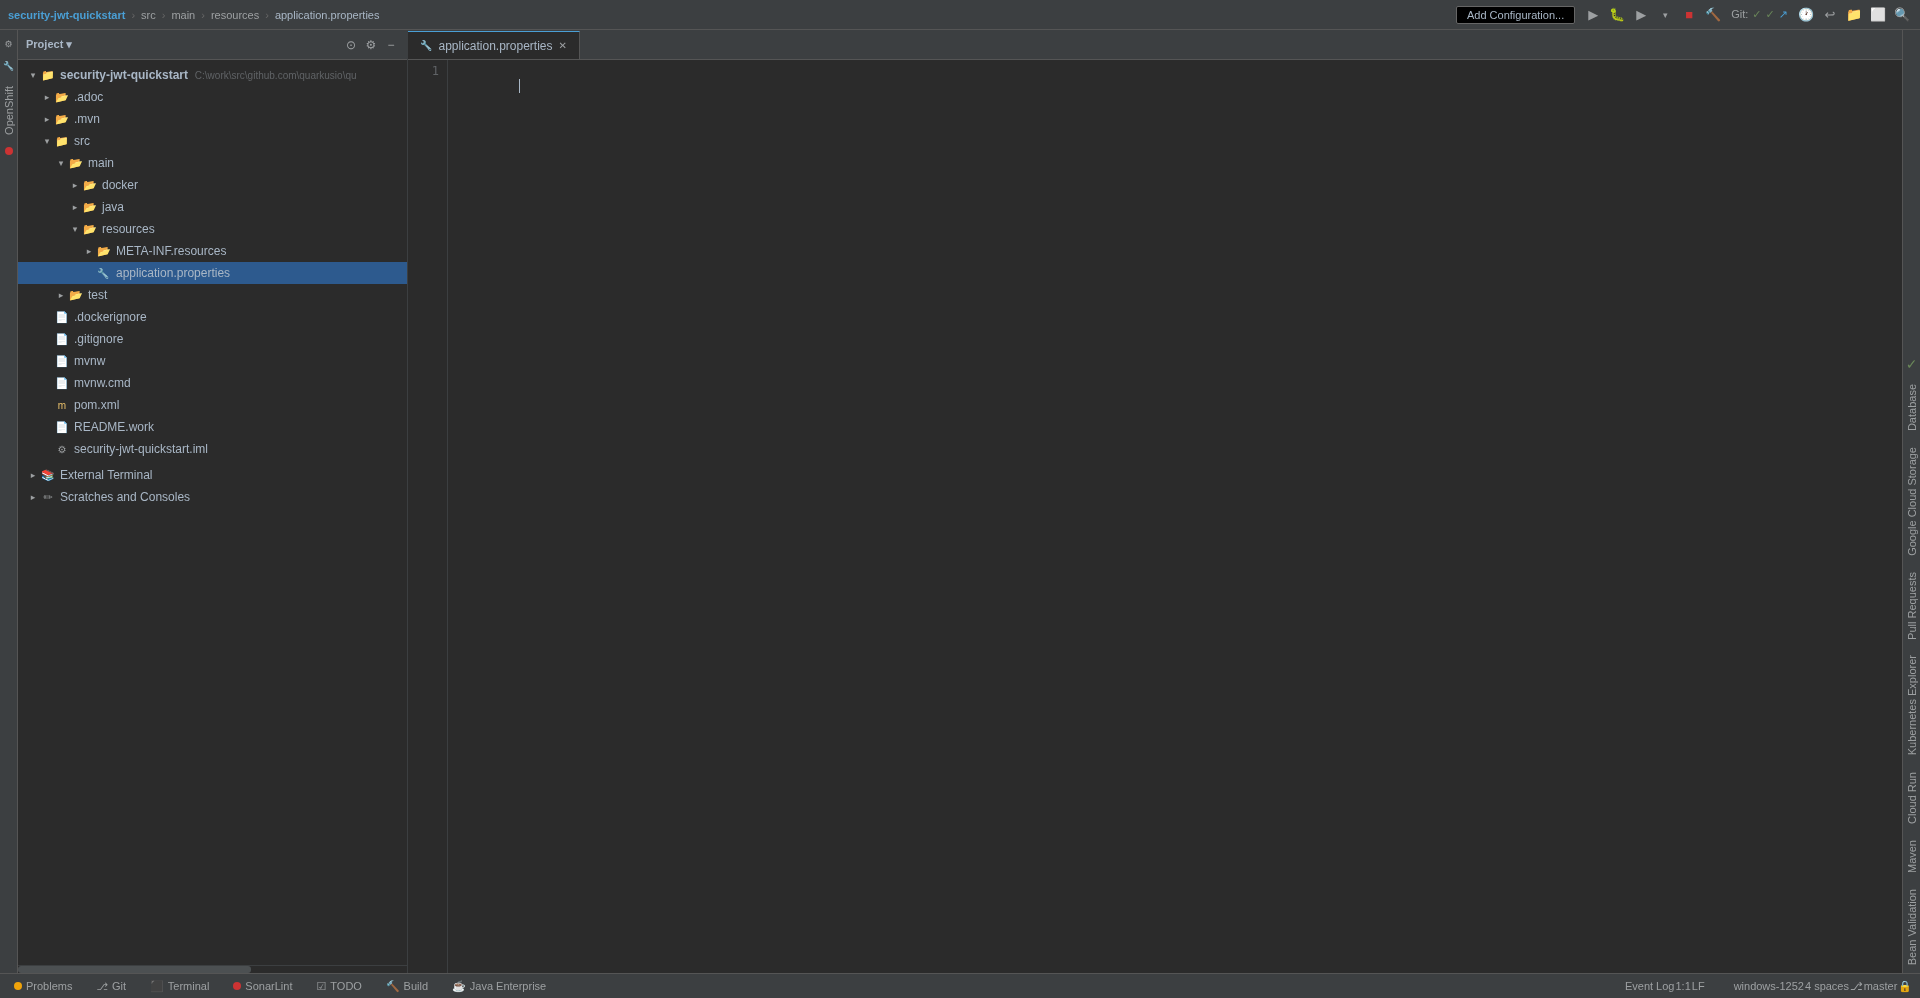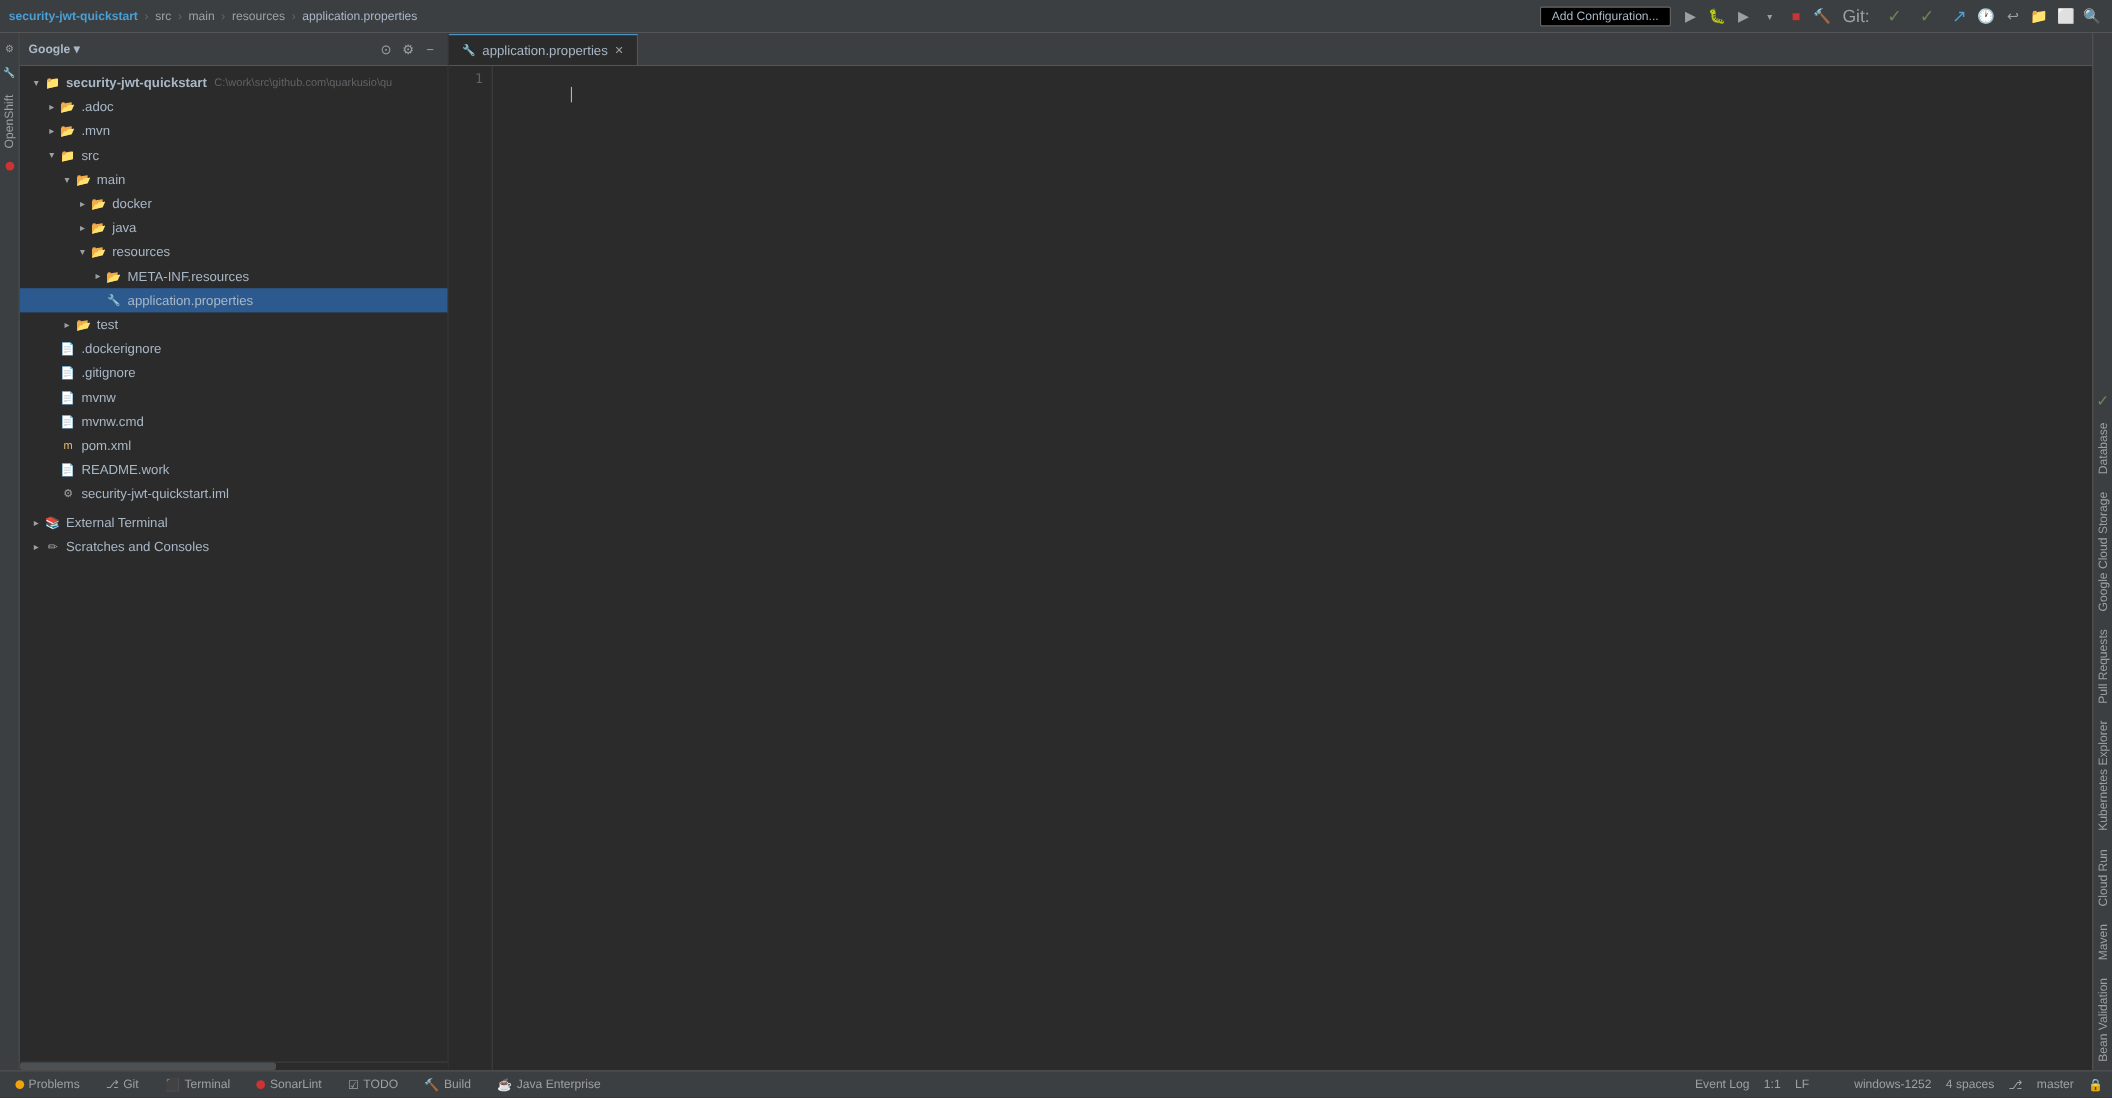--- a/index.html
+++ b/index.html
@@ -70,23 +70,23 @@
     .toolbar-icon {
       width: 20px;
       height: 20px;
       display: flex;
       align-items: center;
       justify-content: center;
       cursor: pointer;
     }
     .git-section {
       display: flex;
-      align-items: flex-end;
-      gap: 16px;
-      font-size: 16px;
+      align-items: flex-start;
+      gap: 4px;
+      font-size: 11px;
       color: #9da0a2;
     }
     .git-check { color: #6a8759; }
     .git-check-green { color: #6a8759; }
 
     
     .main-content {
       display: flex;
       flex: 1;
       overflow: hidden;
@@ -306,21 +306,21 @@
     .bottom-tab .dot-red {
       width: 8px;
       height: 8px;
       border-radius: 50%;
       background: #cc3333;
     }
     .bottom-right {
       margin-left: auto;
       display: flex;
       align-items: center;
-      gap: 13px;
+      gap: 1px;
       font-size: 11px;
       color: #9da0a2;
     }
 
     
     .panel-scrollbar {
       height: 8px;
       background: #2b2b2b;
       border-top: 1px solid #3c3f41;
     }
@@ -389,21 +389,21 @@
   <div class="left-sidebar-icons">
     <div class="toolbar-icon" style="font-size:9px;color:#9da0a2;">⚙</div>
     <div class="toolbar-icon" style="font-size:9px;color:#9da0a2;">🔧</div>
     <div class="vert-text">OpenShift</div>
     <div style="width:8px;height:8px;border-radius:50%;background:#cc3333;margin:2px auto;"></div>
   </div>
 
   <div class="project-panel">
     <div class="project-panel-header">
       <span>
-        <span>Google</span>
+        <span>Project</span>
         <span> ▾</span>
       </span>
       <div class="panel-header-icons">
         <div class="panel-header-icon">⊙</div>
         <div class="panel-header-icon">⚙</div>
         <div class="panel-header-icon">−</div>
       </div>
     </div>
     <div class="project-tree">
 

